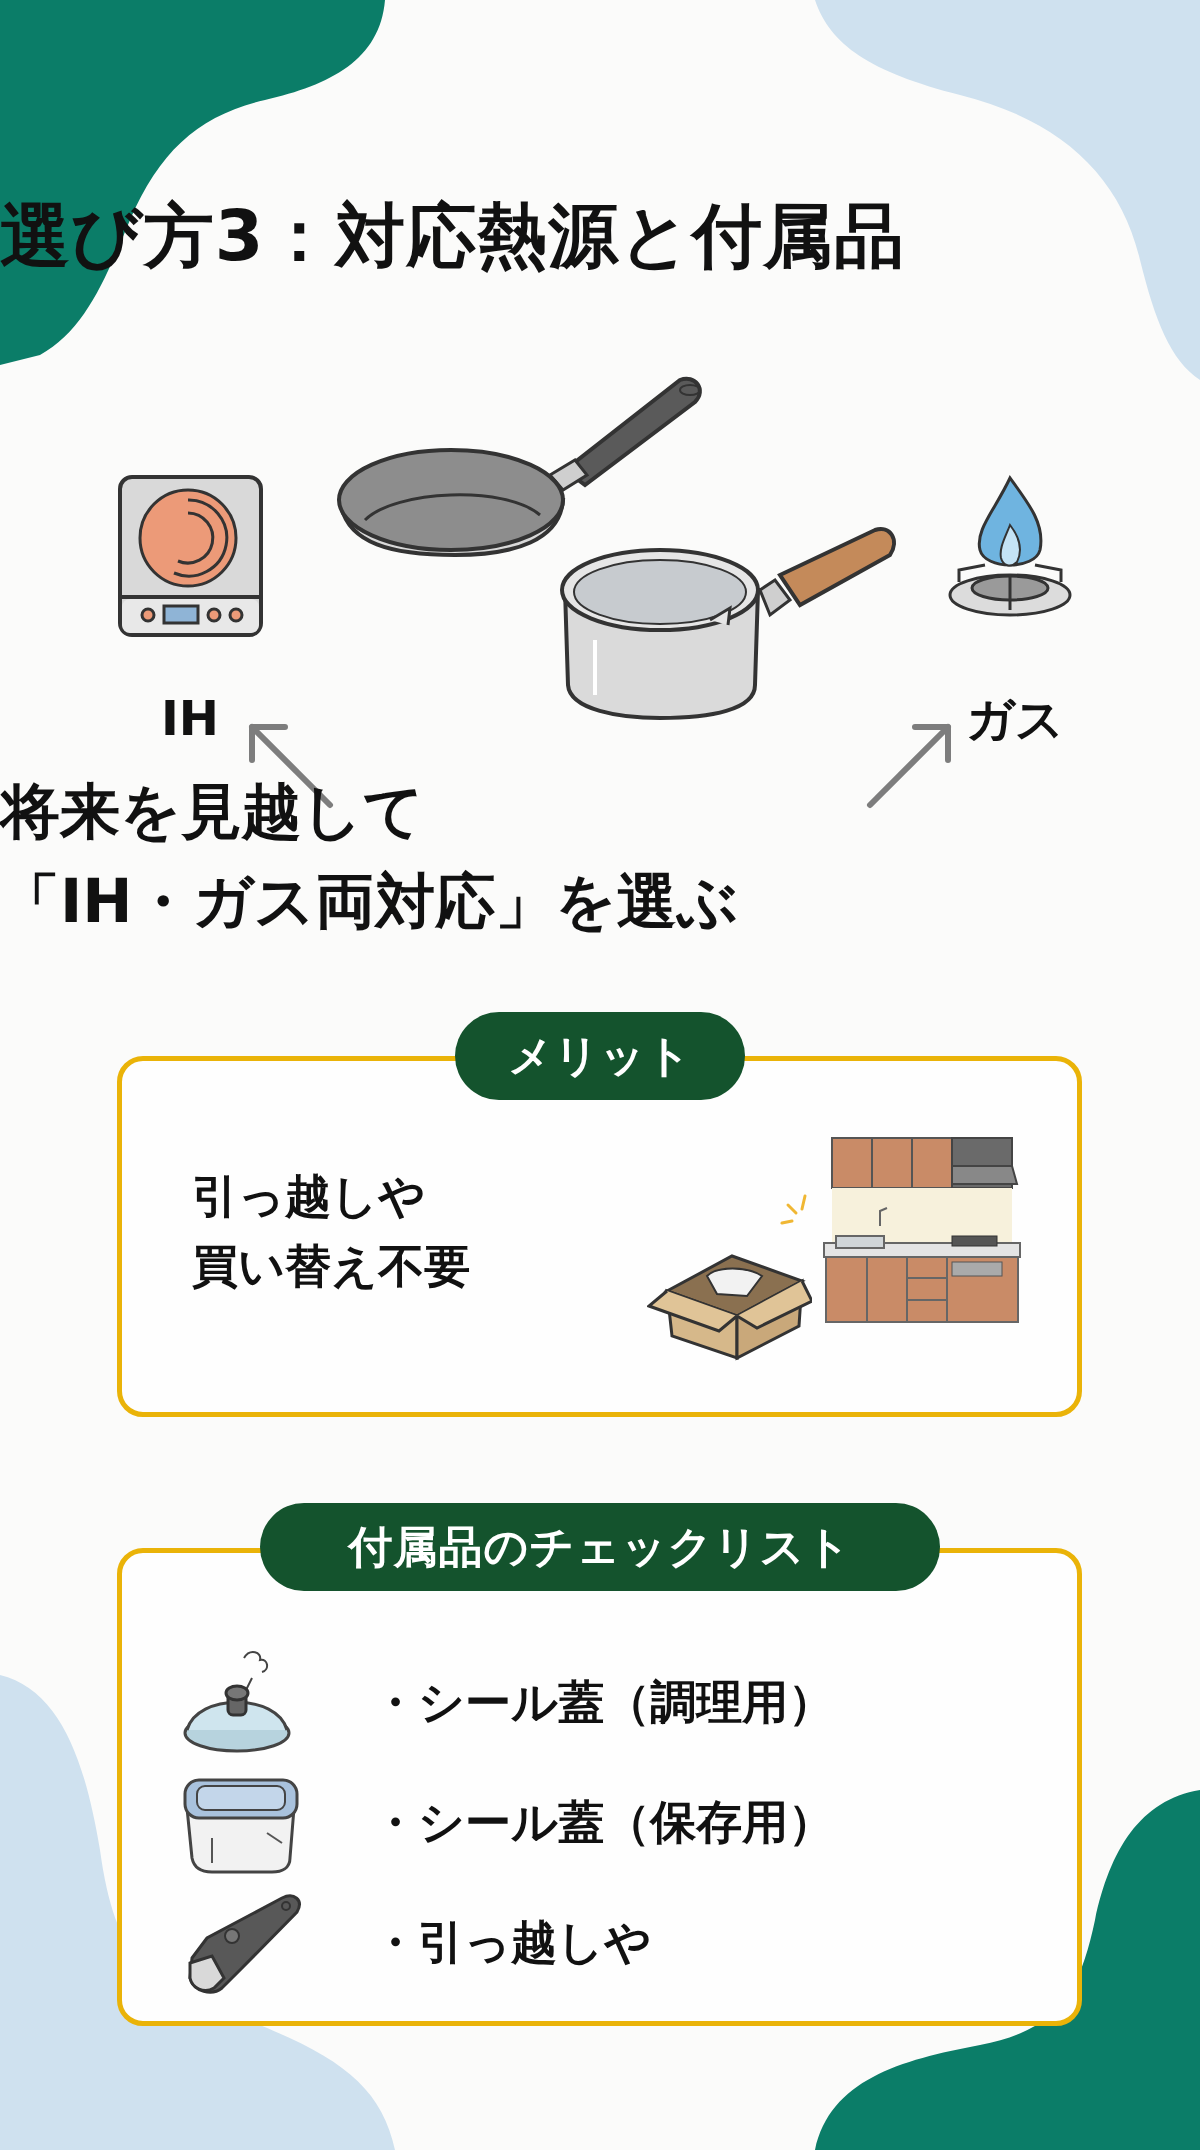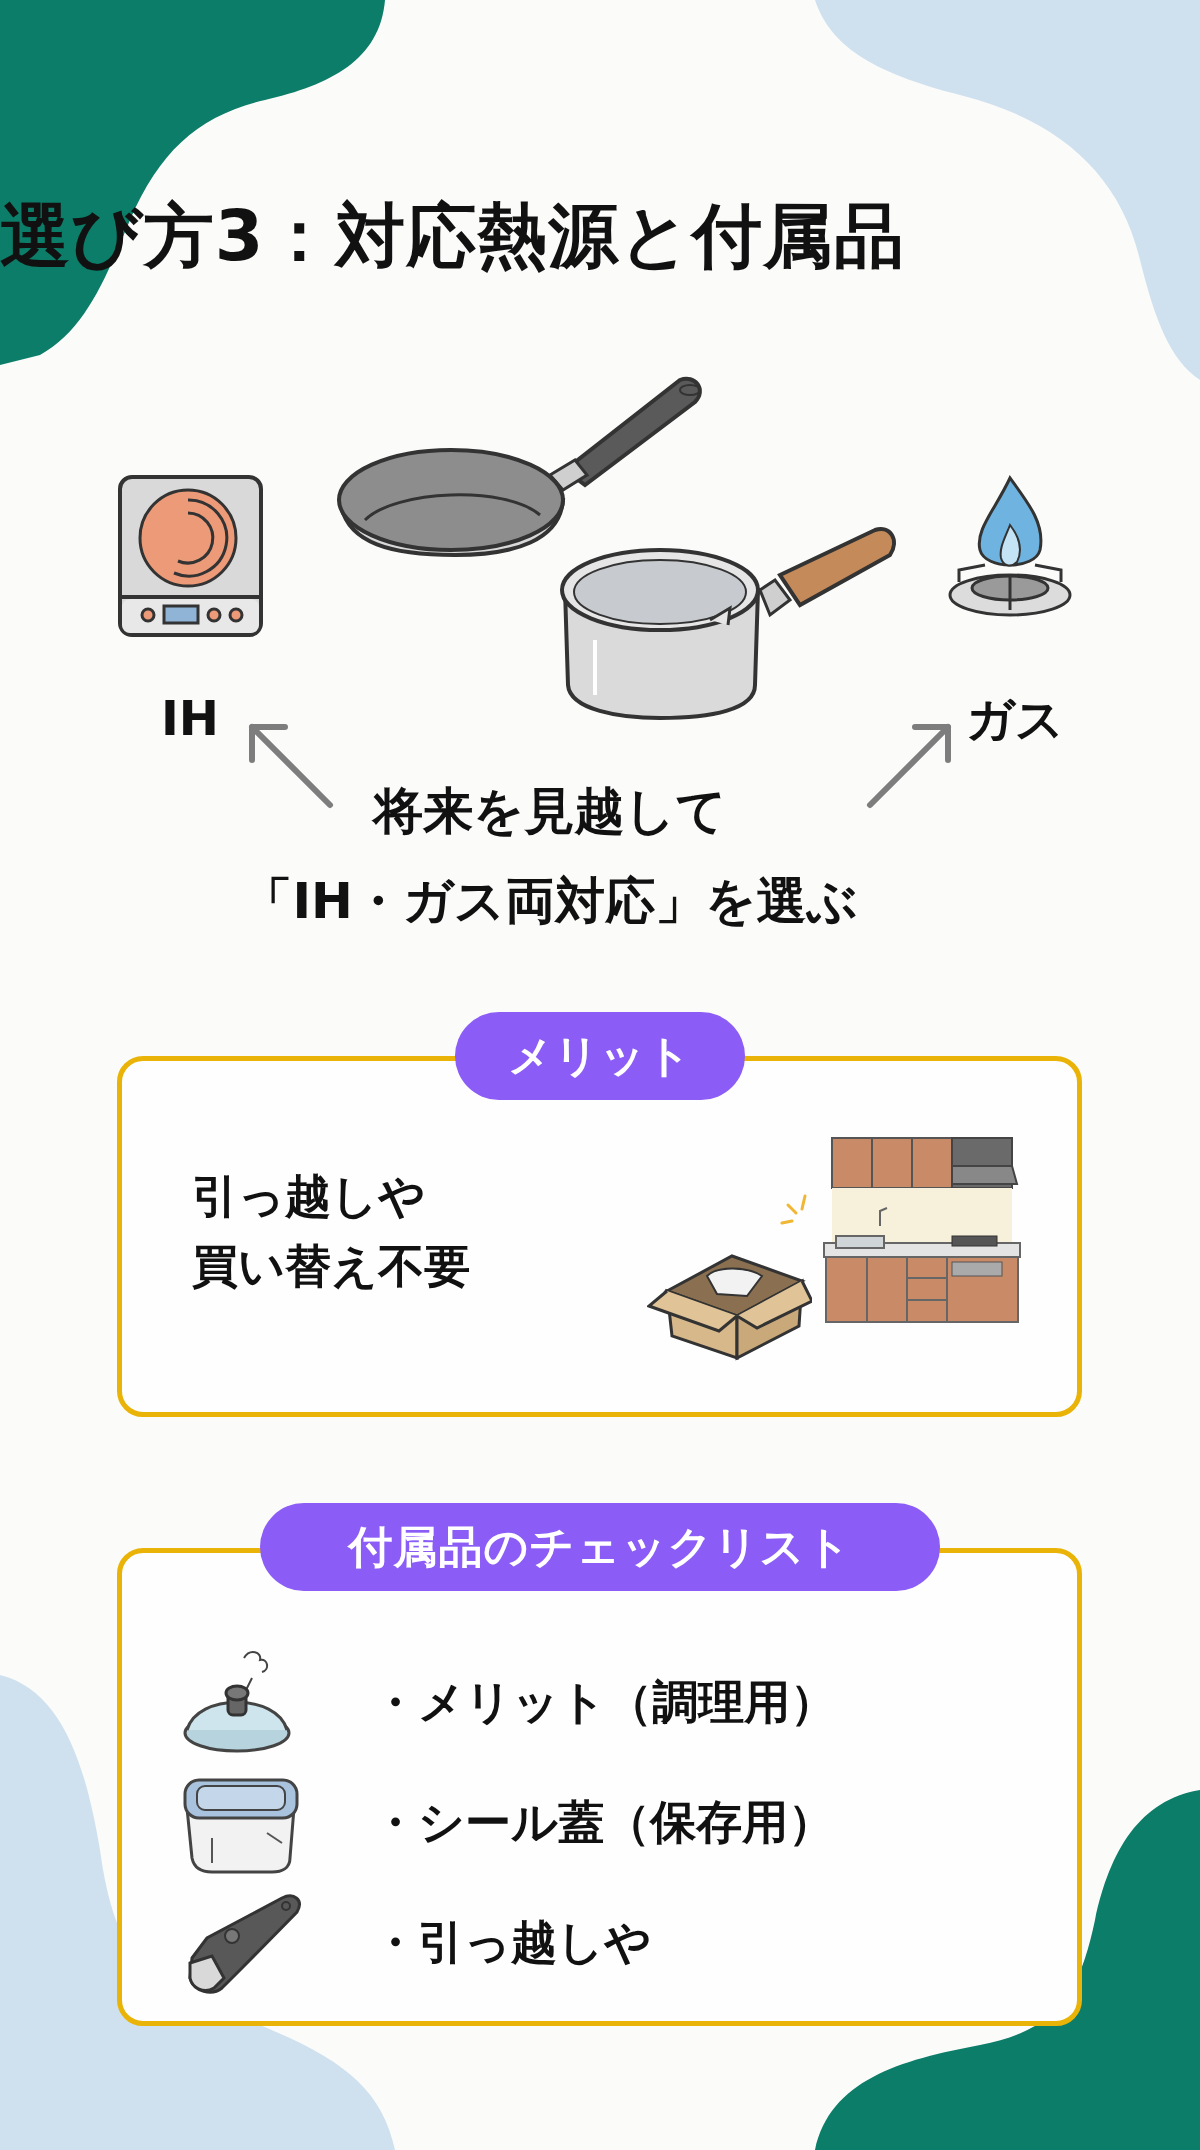--- a/index.html
+++ b/index.html
@@ -19,32 +19,32 @@
       z-index: 2;
     }
 
     .illus { position: absolute; z-index: 2; }
     .label-big {
       position: absolute; font-size: 48px; font-weight: bold; z-index: 2;
       text-align: center;
       margin-top: 40px;
     }
     .lead {
-      position: absolute; left: 0; width: 1100px; text-align: center;
-      font-size: 50px; font-weight: bold; line-height: 92px; z-index: 2;
+      position: absolute; left: 0; width: 1100px; 
+      font-size: 60px; font-weight: bold; line-height: 92px; z-index: 2;
     }
 
     .card {
       position: absolute; left: 117px; width: 965px;
       border: 5px solid #eab308; border-radius: 26px;
       background: #fefefe; z-index: 2;
     }
     .pill {
       position: absolute; height: 88px; border-radius: 44px;
-      background: #8b5cf6; color: #fff;
+      background: #14532d; color: #fff;
       font-size: 44px; font-weight: bold;
       display: flex; align-items: center; justify-content: center;
       z-index: 3; letter-spacing: 1px;
     }
     .merit-text {
       position: absolute; left: 70px; top: 100px;
       font-size: 46px; font-weight: bold; line-height: 70px;
     }
     .check-row {
       position: absolute; left: 60px; height: 110px; display: flex; align-items: center;
@@ -169,21 +169,21 @@
 <div class="card" style="top:1548px; height:478px;">
   <div class="check-row" style="top:95px;">
     <svg class="ico" viewBox="0 0 150 110">
       <path d="M62 10 C68 0 80 4 78 12 C86 10 88 22 80 24" fill="none" stroke="#444" stroke-width="2"></path>
       <line x1="70" y1="30" x2="64" y2="42" stroke="#444" stroke-width="2"></line>
       <ellipse cx="55" cy="85" rx="52" ry="18" fill="#b7d3de" stroke="#444" stroke-width="3"></ellipse>
       <path d="M5 82 C15 45 95 45 105 82" fill="#cfe5ee" stroke="#444" stroke-width="3"></path>
       <rect x="46" y="45" width="18" height="22" rx="5" fill="#666" stroke="#333" stroke-width="3"></rect>
       <ellipse cx="55" cy="45" rx="11" ry="7" fill="#777" stroke="#333" stroke-width="3"></ellipse>
     </svg>
-    <div class="txt">・メリット（調理用）</div>
+    <div class="txt">・シール蓋（調理用）</div>
   </div>
   <div class="check-row" style="top:215px;">
     <svg class="ico" viewBox="0 0 150 110">
       <path d="M5 40 L10 90 C12 100 20 104 30 104 L90 104 C100 104 108 100 108 90 L112 40 Z" fill="#f2f2f2" stroke="#444" stroke-width="3"></path>
       <rect x="3" y="12" width="112" height="38" rx="14" fill="#a9c2dd" stroke="#444" stroke-width="3"></rect>
       <rect x="15" y="18" width="88" height="24" rx="8" fill="#c3d6ea" stroke="#444" stroke-width="2"></rect>
       <line x1="30" y1="70" x2="30" y2="95" stroke="#555" stroke-width="2"></line>
       <line x1="85" y1="65" x2="100" y2="75" stroke="#555" stroke-width="2"></line>
     </svg>
     <div class="txt">・シール蓋（保存用）</div>

